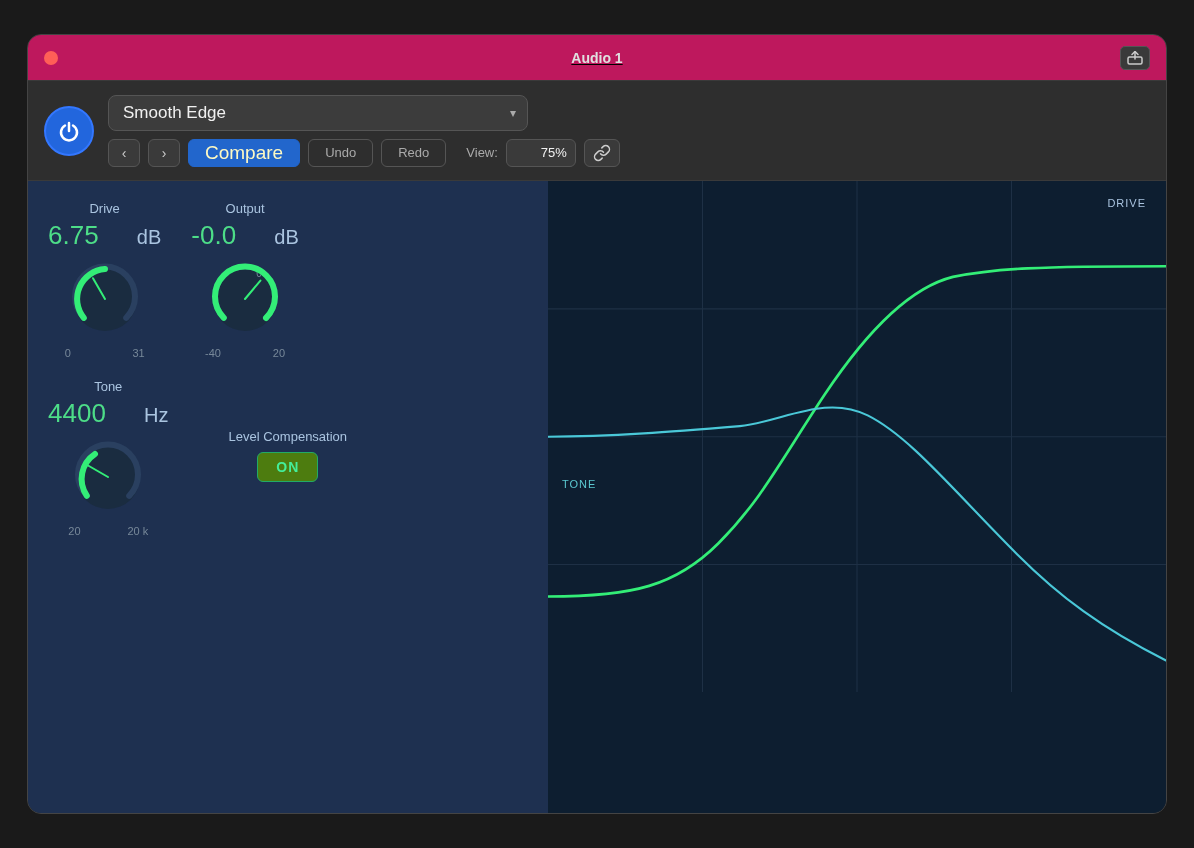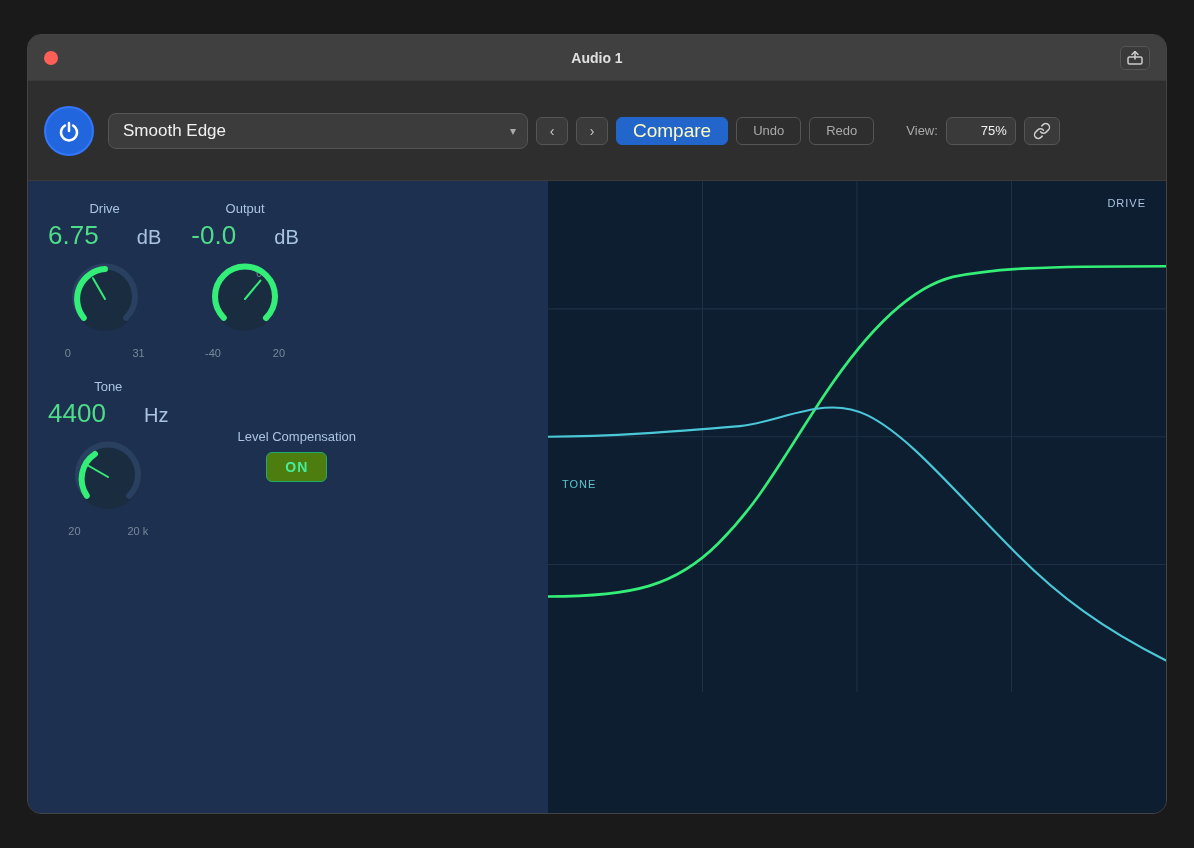--- a/index.html
+++ b/index.html
@@ -17,28 +17,29 @@
       height: 780px;
       background: #2a2a2a;
       border-radius: 14px;
       border: 1px solid #444;
       overflow: hidden;
       display: flex;
       flex-direction: column;
     }
     
     .title-bar {
-      background: #404040;
+      background: #be185d;
       height: 46px;
       display: flex;
       align-items: center;
       justify-content: center;
       position: relative;
       border-bottom: 1px solid #3a3a3a;
       flex-shrink: 0;
+      text-decoration: underline;
     }
     .traffic-lights {
       position: absolute;
       left: 16px;
       display: flex;
       align-items: center;
       gap: 8px;
     }
     .traffic-light {
       width: 14px;
@@ -89,20 +90,21 @@
       justify-content: center;
       cursor: pointer;
       flex-shrink: 0;
     }
     .power-btn svg {
       width: 24px;
       height: 24px;
     }
     .toolbar-right {
       display: flex;
+      flex-direction: column;
       gap: 8px;
       flex: 1;
     }
     .preset-row {
       display: flex;
       align-items: center;
       gap: 10px;
     }
     .preset-select-wrapper {
       position: relative;
@@ -163,21 +165,21 @@
       height: 28px;
       padding: 0 16px;
       background: transparent;
       border: 1px solid #555;
       border-radius: 6px;
       color: #aaa;
       font-size: 13px;
       cursor: pointer;
     }
     .view-label {
-      margin-left: 24px;
+      margin-left: 12px;
       color: #aaa;
       font-size: 13px;
     }
     .view-select {
       height: 28px;
       padding: 0 8px;
       background: #3a3a3a;
       border: 1px solid #555;
       border-radius: 6px;
       color: #f0f0f0;
@@ -462,21 +464,21 @@
 
               <line x1="40" y1="40" x2="40" y2="16" stroke="#33ee77" stroke-width="2" stroke-linecap="round" transform="rotate(-60 40 40)"></line>
             </svg>
           </div>
           <div class="knob-min-max">
             <span>20</span>
             <span>20 k</span>
           </div>
         </div>
 
-        <div class="level-comp-group" style="margin-left:39px; margin-top:50px;">
+        <div class="level-comp-group" style="margin-left:30px; margin-top:50px;">
           <span class="level-comp-label">Level Compensation</span>
           <button class="on-btn">ON</button>
         </div>
       </div>
     </div>
 
     <div class="right-panel">
       <span class="chart-label-drive">DRIVE</span>
       <span class="chart-label-tone">TONE</span>
       <svg class="chart-grid" viewBox="0 0 580 480" preserveAspectRatio="none">

